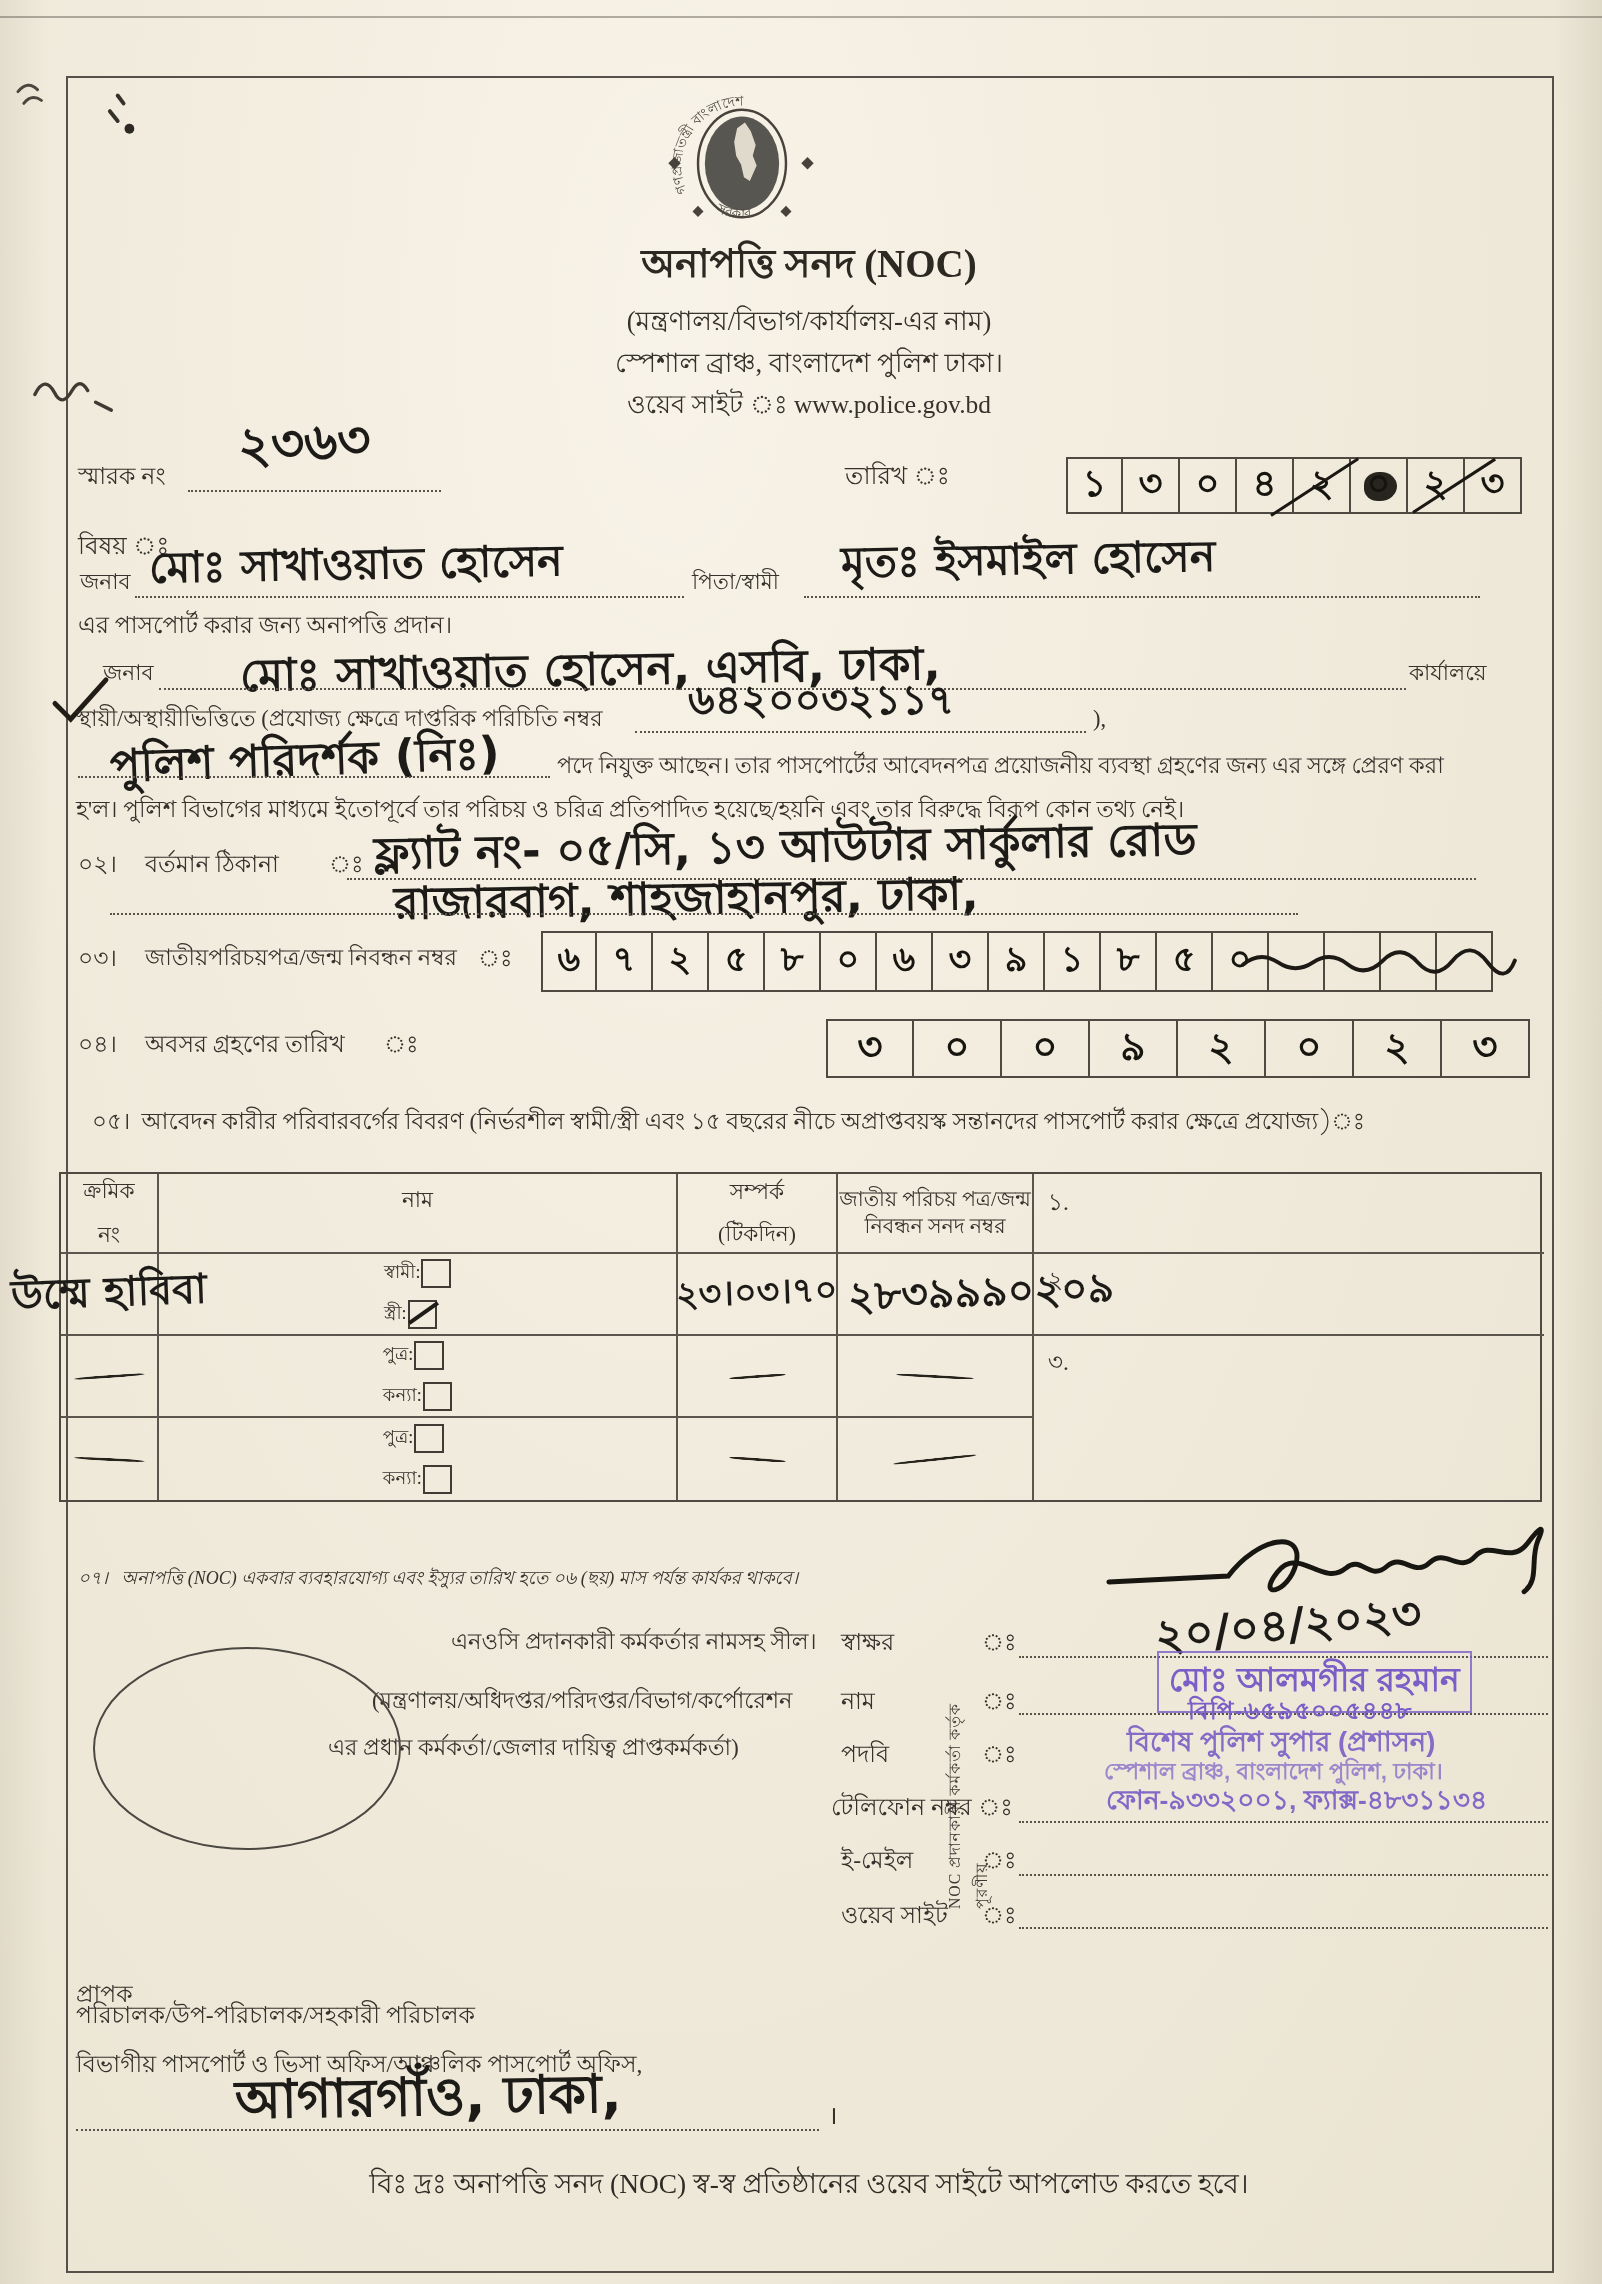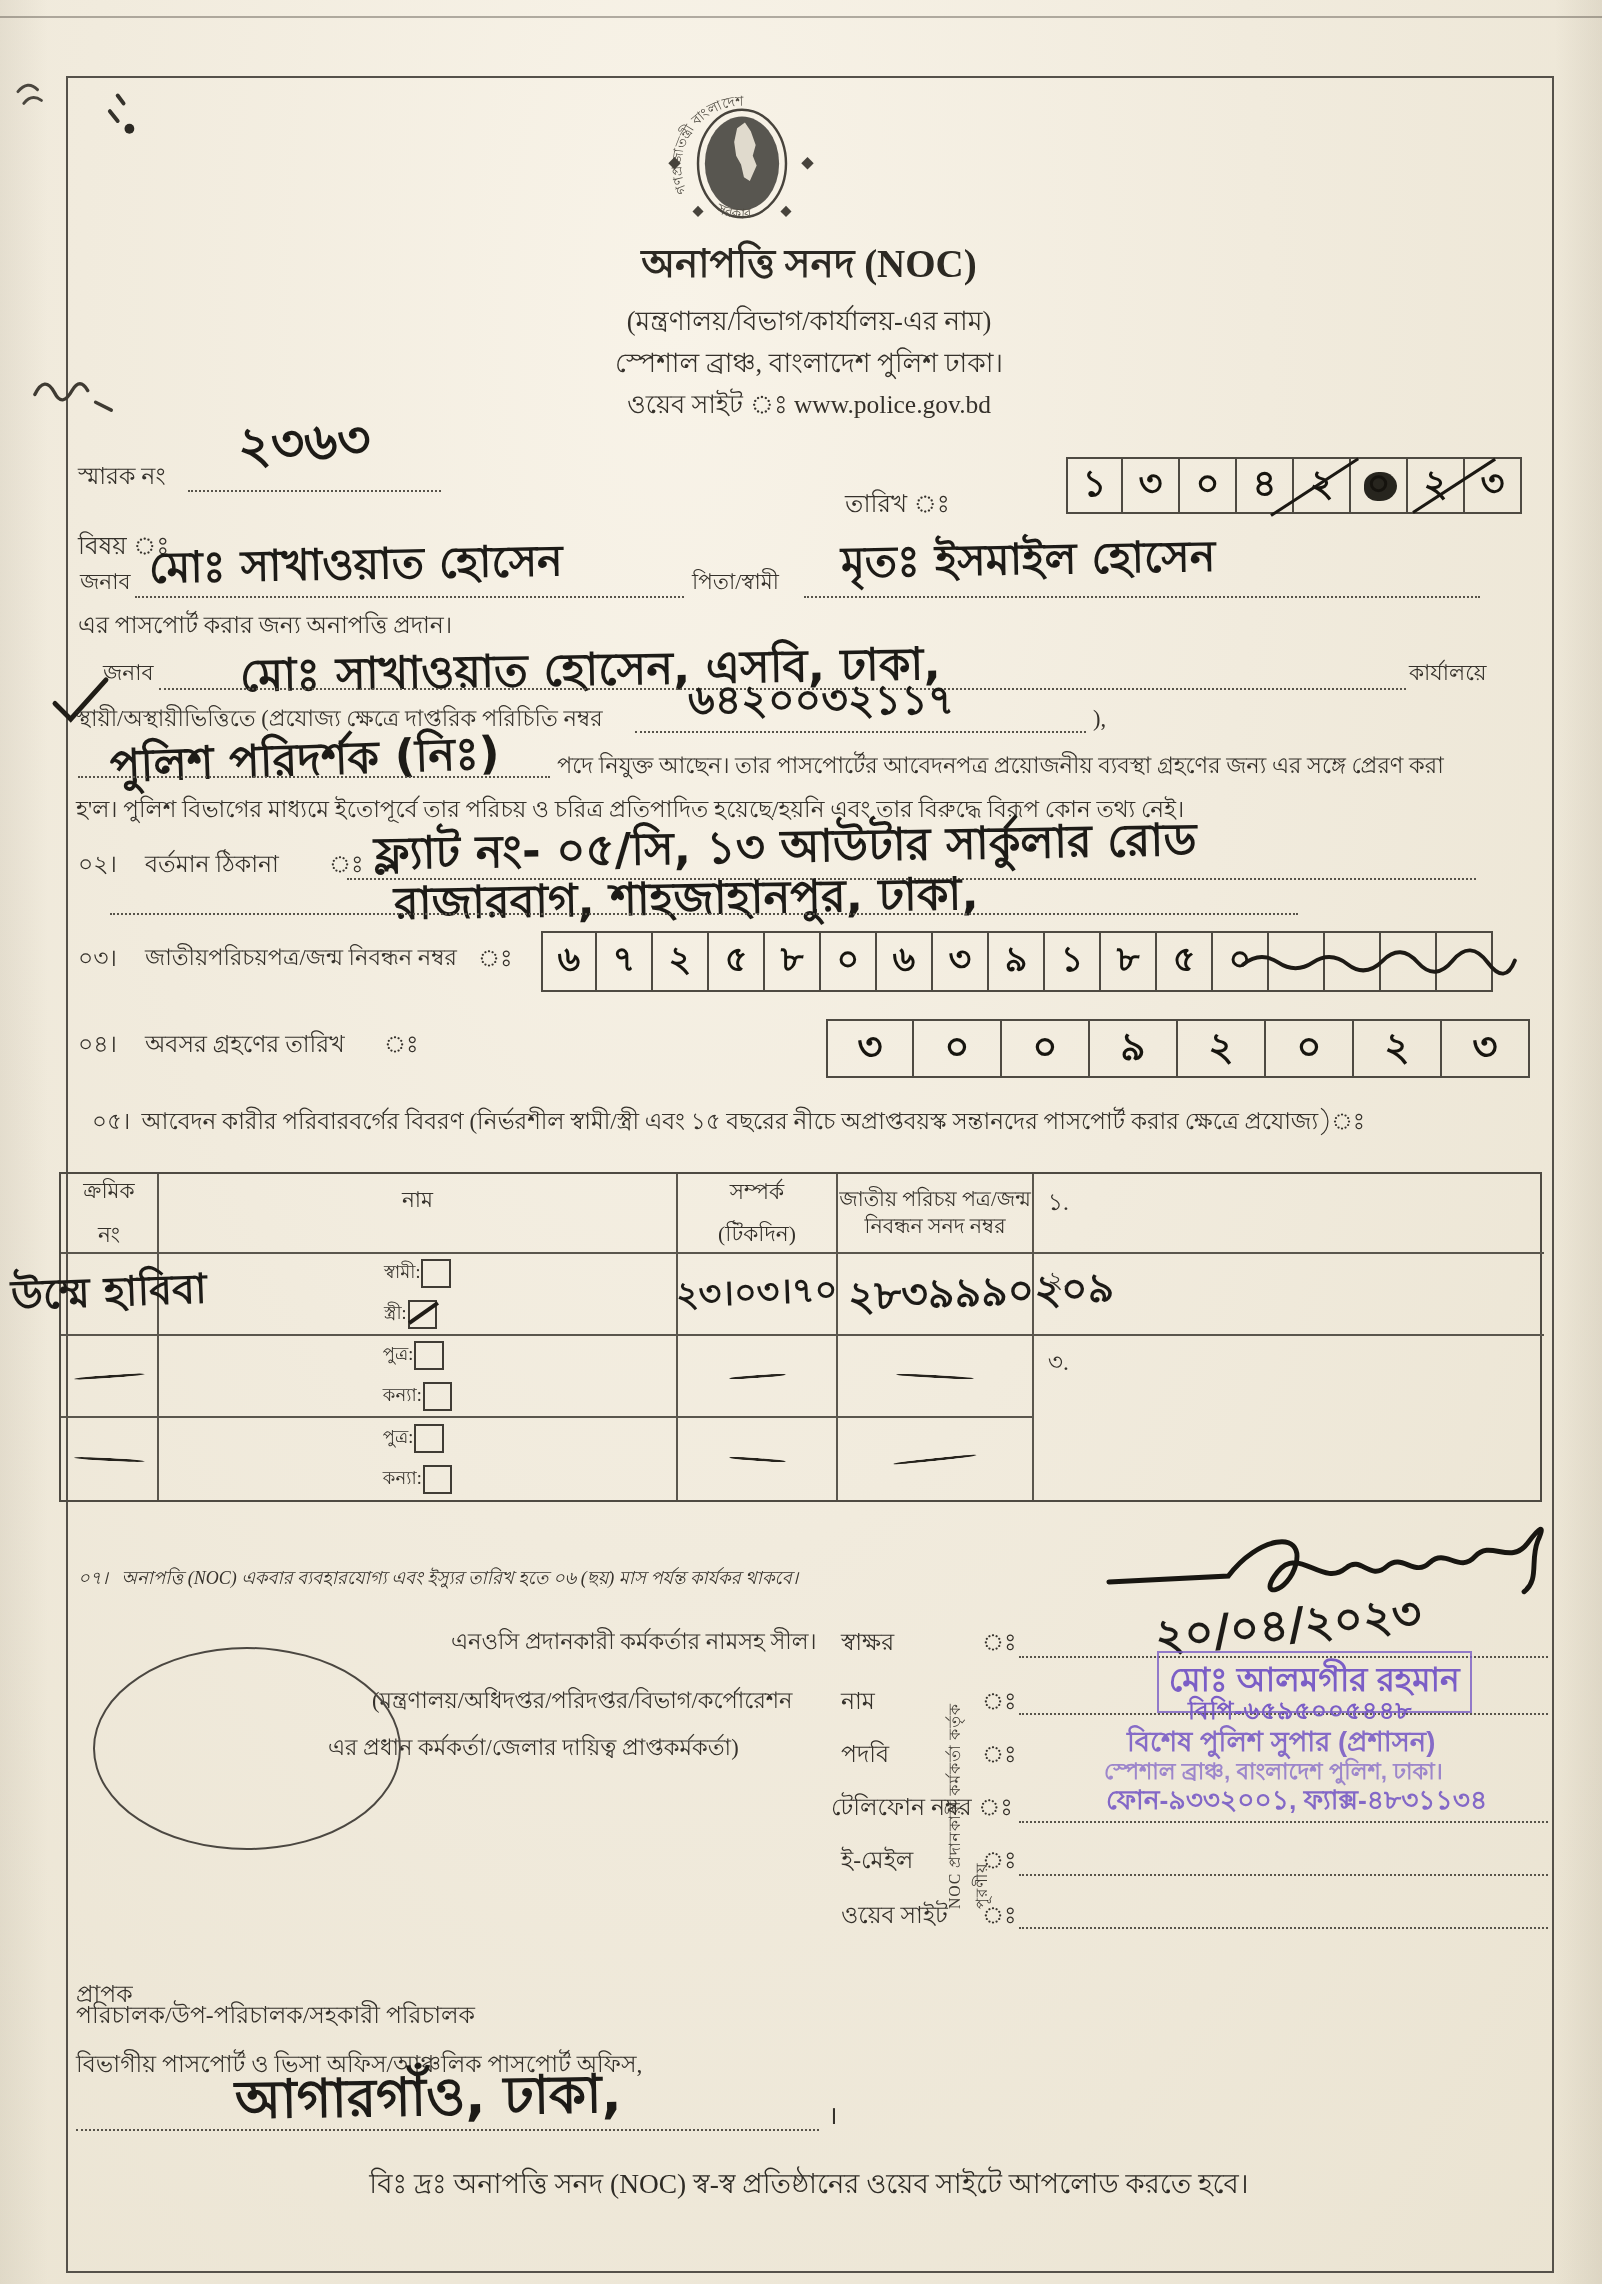--- a/index.html
+++ b/index.html
@@ -79,21 +79,21 @@
   </svg>
 
   <div class="abs t" style="left:66px;top:238px;width:1486px;text-align:center;font-size:39px;font-weight:bold;color:#2c2923;">অনাপত্তি সনদ (NOC)</div>
   <div class="abs t" style="left:66px;top:304px;width:1486px;text-align:center;font-size:26.5px;">(মন্ত্রণালয়/বিভাগ/কার্যালয়-এর নাম)</div>
   <div class="abs t" style="left:66px;top:346px;width:1486px;text-align:center;font-size:26.5px;">স্পেশাল ব্রাঞ্চ, বাংলাদেশ পুলিশ ঢাকা।</div>
   <div class="abs t" style="left:66px;top:388px;width:1486px;text-align:center;font-size:25.5px;">ওয়েব সাইট ঃ www.police.gov.bd</div>
 
   <div class="abs h" style="left:238px;top:404px;font-size:51px;transform:rotate(-3deg);">২৩৬৩</div>
   <div class="abs t" style="left:78px;top:461px;font-size:23.5px;">স্মারক নং</div>
   <div class="abs d" style="left:188px;top:490px;width:253px;"></div>
-  <div class="abs t" style="left:845px;top:459px;font-size:24.5px;margin-top:28px;">তারিখ ঃ</div>
+  <div class="abs t" style="left:845px;top:459px;font-size:24.5px;">তারিখ ঃ</div>
 
   <div class="abs boxrow" style="left:1066px;top:457px;">
     <span style="width:57px;height:57px;font-size:37px;">১</span>
     <span style="width:57px;height:57px;font-size:37px;">৩</span>
     <span style="width:57px;height:57px;font-size:37px;">০</span>
     <span style="width:57px;height:57px;font-size:37px;">৪</span>
     <span style="width:57px;height:57px;font-size:37px;">২</span>
     <span style="width:57px;height:57px;font-size:37px;">০</span>
     <span style="width:57px;height:57px;font-size:37px;">২</span>
     <span style="width:57px;height:57px;font-size:37px;">৩</span>

